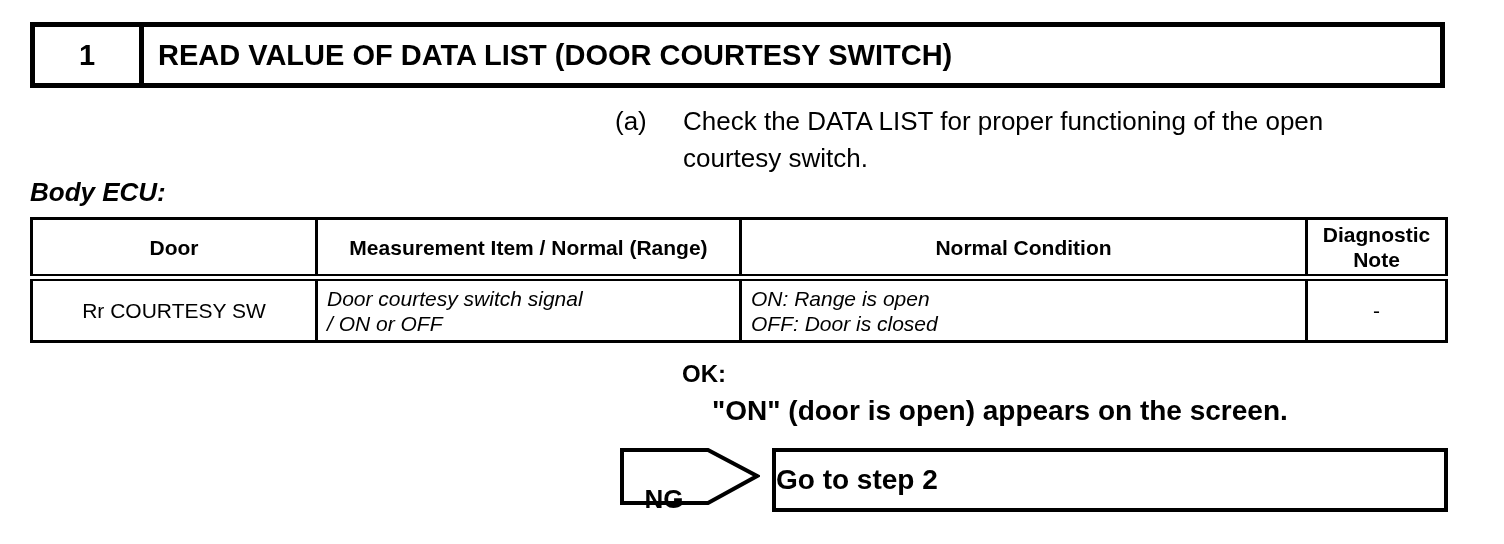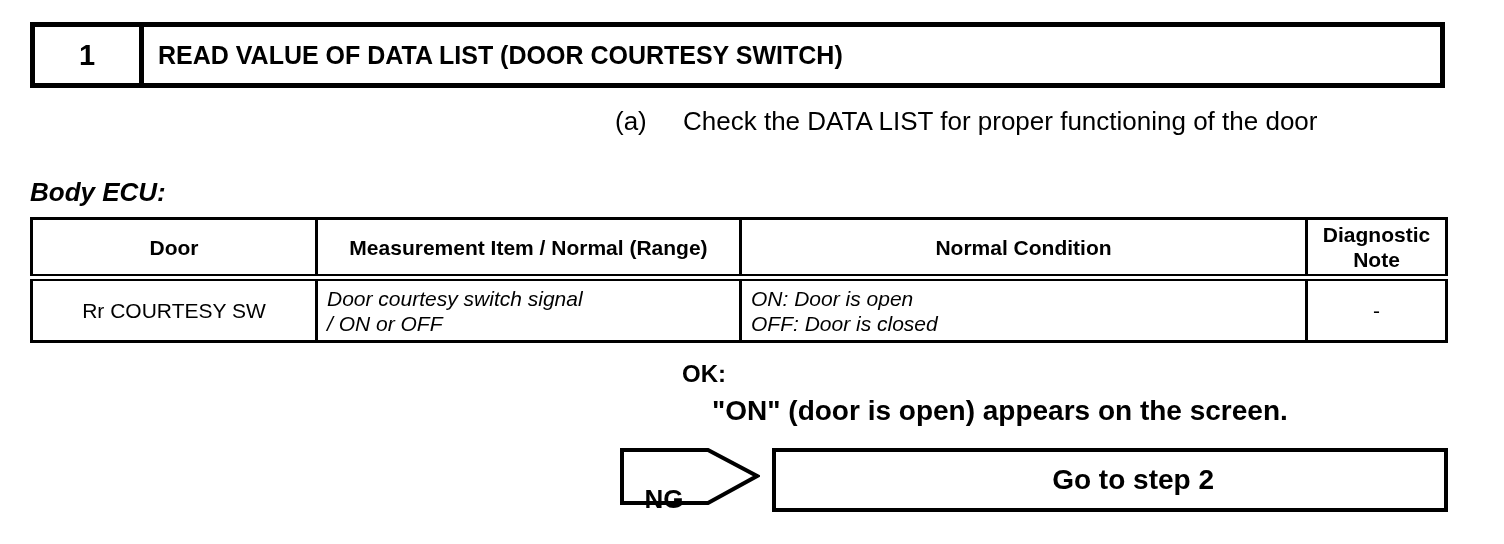--- a/index.html
+++ b/index.html
@@ -23,21 +23,21 @@
   .step-number {
     width: 109px; flex: 0 0 109px;
     border-right: 5px solid #000;
     display: flex; align-items: center; justify-content: center;
     font-size: 29px; font-weight: bold;
   }
   .step-title {
     flex: 1;
     display: flex; align-items: center;
     padding-left: 14px;
-    font-size: 25px; font-weight: bold;
+    font-size: 29px; font-weight: bold;
     white-space: nowrap;
   }
 
   
   .instruction {
     position: absolute; left: 615px; top: 103px;
     display: flex;
     font-size: 26px; line-height: 37px;
   }
   .instruction .marker { width: 68px; flex: 0 0 68px; }
@@ -92,38 +92,39 @@
   .ng-label {
     position: absolute; left: 620px; top: 472px;
     width: 88px; height: 55px;
     display: flex; align-items: center; justify-content: center;
     font-size: 26px; font-weight: bold;
   }
   .ng-action-box {
     position: absolute; left: 772px; top: 448px;
     width: 676px; height: 64px;
     border: 4px solid #000;
-    display: flex; align-items: center; justify-content: flex-end;
+    display: flex; align-items: center; justify-content: flex-start;
     padding-right: 230px;
     font-size: 28px; font-weight: bold;
     background: #fff;
   }
 </style>
 </head>
 <body>
 
 <div class="step-header">
   <div class="step-number">1</div>
   <div class="step-title">READ VALUE OF DATA LIST (DOOR COURTESY SWITCH)</div>
 </div>
 
 <div class="instruction">
   <span class="marker">(a)</span>
   <div class="instruction-lines">
-    <div>Check the DATA LIST for proper functioning of the door</div>
+    <div>Check the DATA LIST for proper functioning of the open</div>
+    <div>courtesy switch.</div>
   </div>
 </div>
 
 <div class="table-caption">Body ECU:</div>
 
 <table class="data-table">
   <colgroup>
     <col style="width:285px">
     <col style="width:424px">
     <col style="width:566px">
@@ -138,21 +139,21 @@
     </tr>
   </thead>
   <tbody>
     <tr>
       <td class="c-item">Rr COURTESY SW</td>
       <td class="c-meas">
         <div>Door courtesy switch signal</div>
         <div>/ ON or OFF</div>
       </td>
       <td class="c-cond">
-        <div>ON: Door is open</div>
+        <div>ON: Range is open</div>
         <div>OFF: Door is closed</div>
       </td>
       <td class="c-note">-</td>
     </tr>
   </tbody>
 </table>
 
 <div class="ok-label">OK:</div>
 <div class="ok-text">"ON" (door is open) appears on the screen.</div>
 

